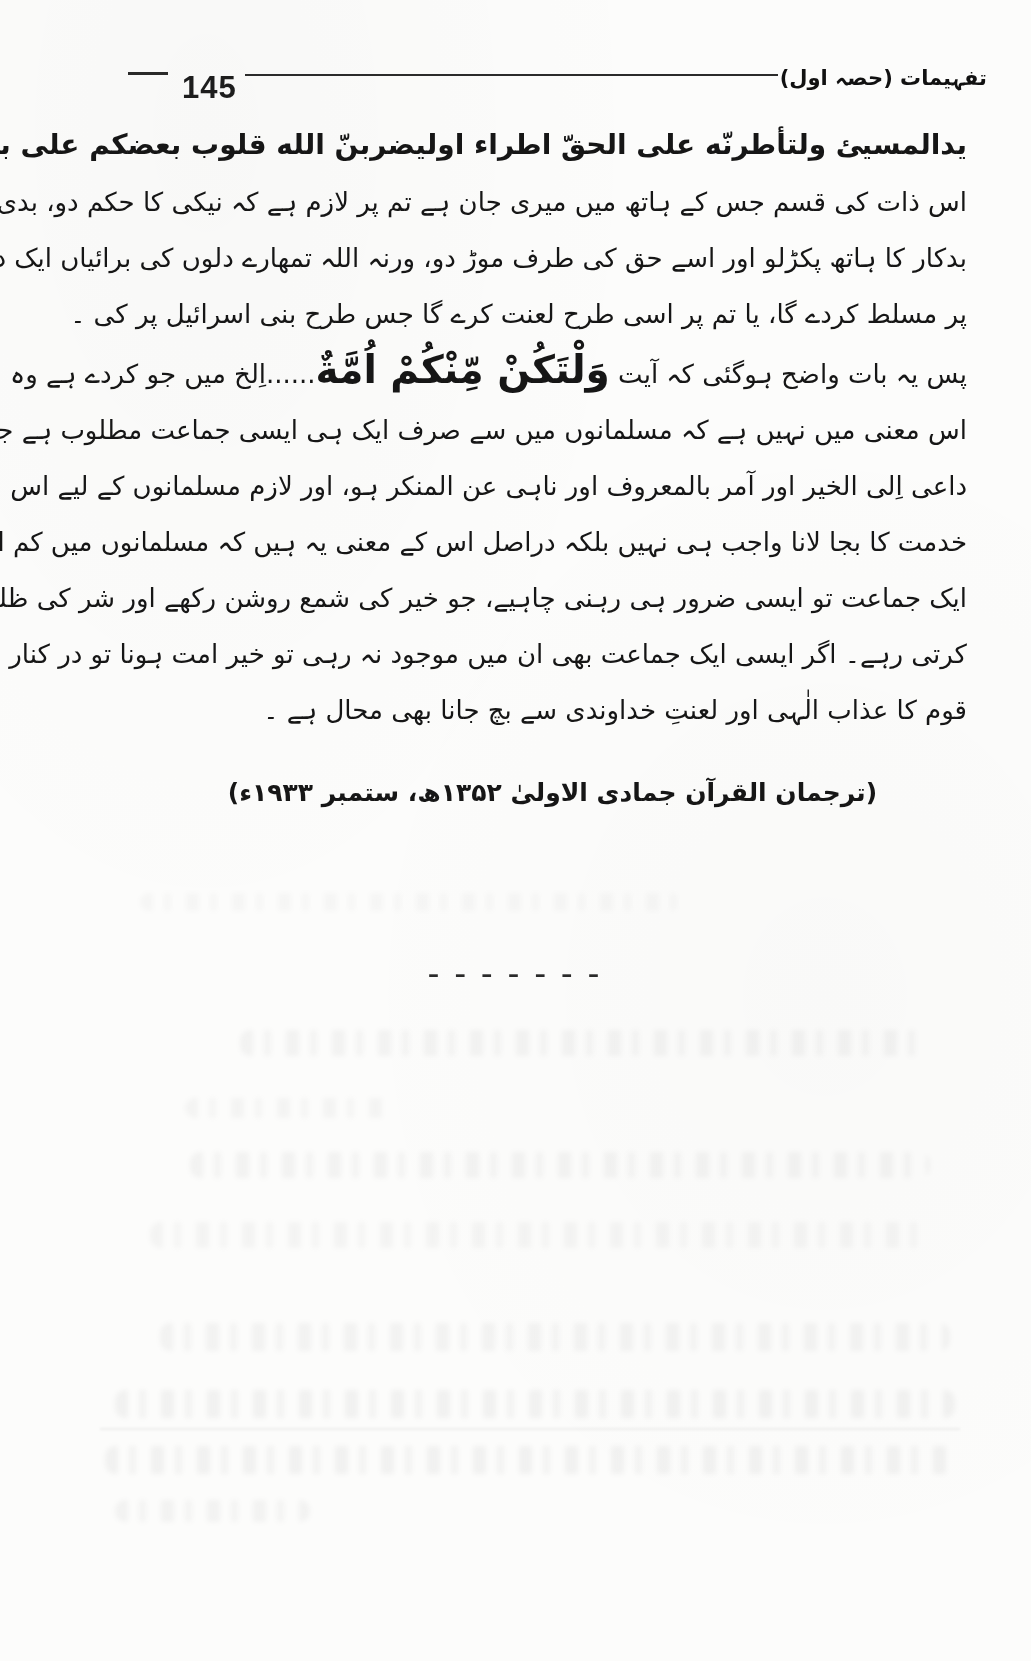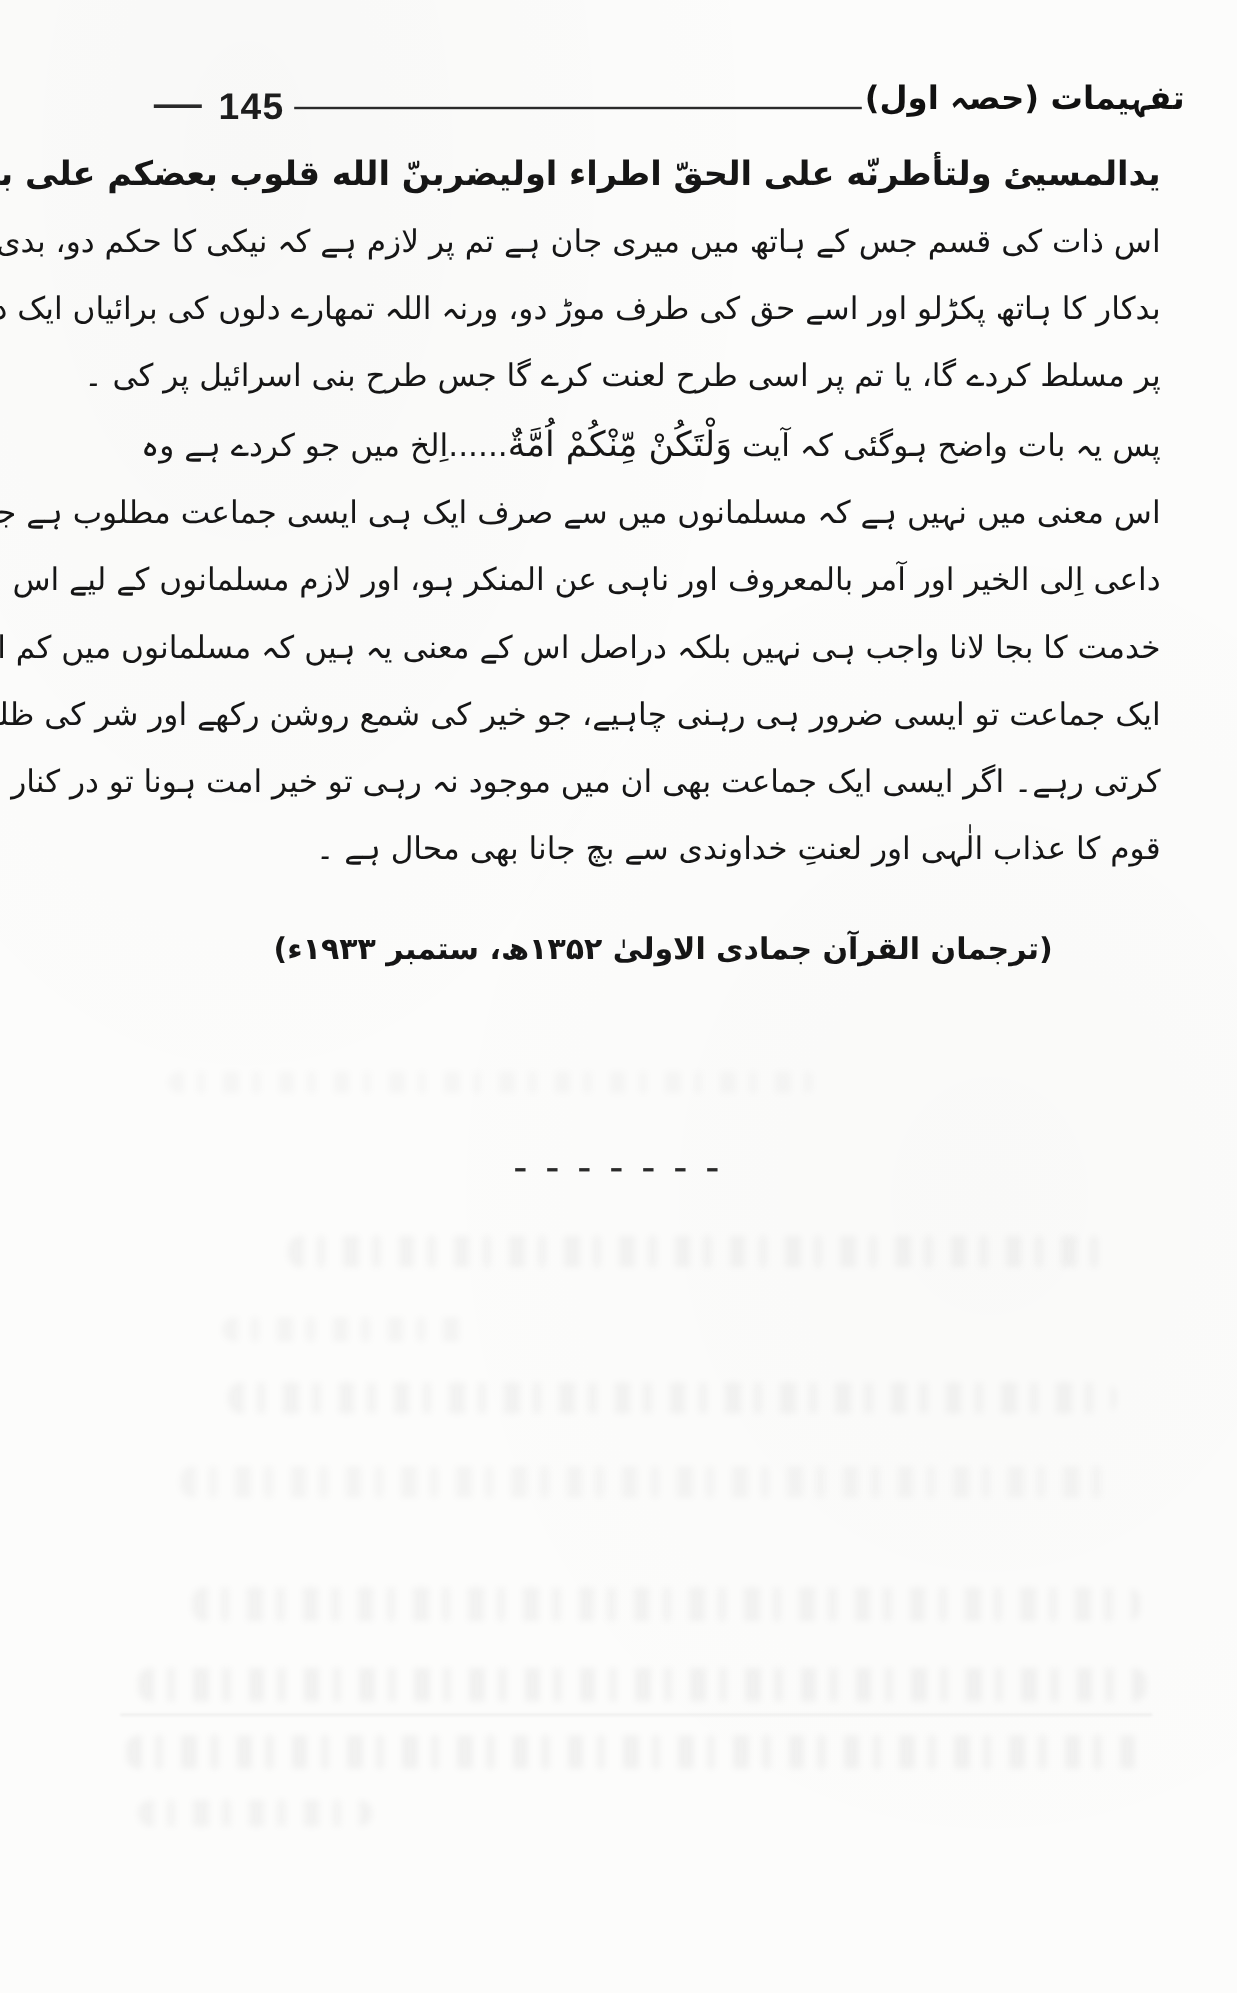--- a/index.html
+++ b/index.html
@@ -10,42 +10,42 @@
       radial-gradient(ellipse at 20% 8%, rgba(0,0,0,0.015), transparent 40%),
       radial-gradient(ellipse at 80% 60%, rgba(0,0,0,0.012), transparent 45%),
       #fcfcfb;
     overflow:hidden;
     font-family:"DejaVu Sans", sans-serif;
     color:#161616;
   }
   
   .header{
     position:absolute;top:72px;left:128px;right:44px;
-    display:flex;flex-direction:row;align-items:center;direction:ltr;
+    display:flex;flex-direction:row;direction:ltr;
   }
   .pre-dash{width:40px;height:3px;background:#2a2a2a;margin-right:14px;flex:0 0 auto;}
   .page-number{
     font-family:"Liberation Sans", sans-serif;
     font-weight:bold;font-size:31px;letter-spacing:1px;color:#1d1d1d;
     flex:0 0 auto;line-height:1;
   }
   .header-rule{flex:1 1 auto;height:2px;background:#2b2b2b;margin:0 2px 0 8px;transform:translateY(2px);}
   .book-title{
     flex:0 0 auto;direction:rtl;
-    font-size:27px;font-weight:bold;color:#111;
+    font-size:21px;font-weight:bold;color:#111;
     transform:translateY(-6px);
   }
   
   .content{
     position:absolute;top:116px;right:64px;left:112px;
     direction:rtl;text-align:right;
   }
   .line{font-size:26px;line-height:56px;white-space:nowrap;}
   .arabic{font-size:28px;font-weight:bold;line-height:58px;}
-  .quran{font-size:29px;font-weight:normal;}
+  .quran{font-size:39px;font-weight:bold;}
   .dots{letter-spacing:1px;}
   .citation{
     margin-top:30px;
     direction:rtl;text-align:center;
     font-size:25px;font-weight:bold;line-height:50px;
     padding-left:26px;
   }
   
   .separator{
     position:absolute;top:962px;left:0;right:0;

